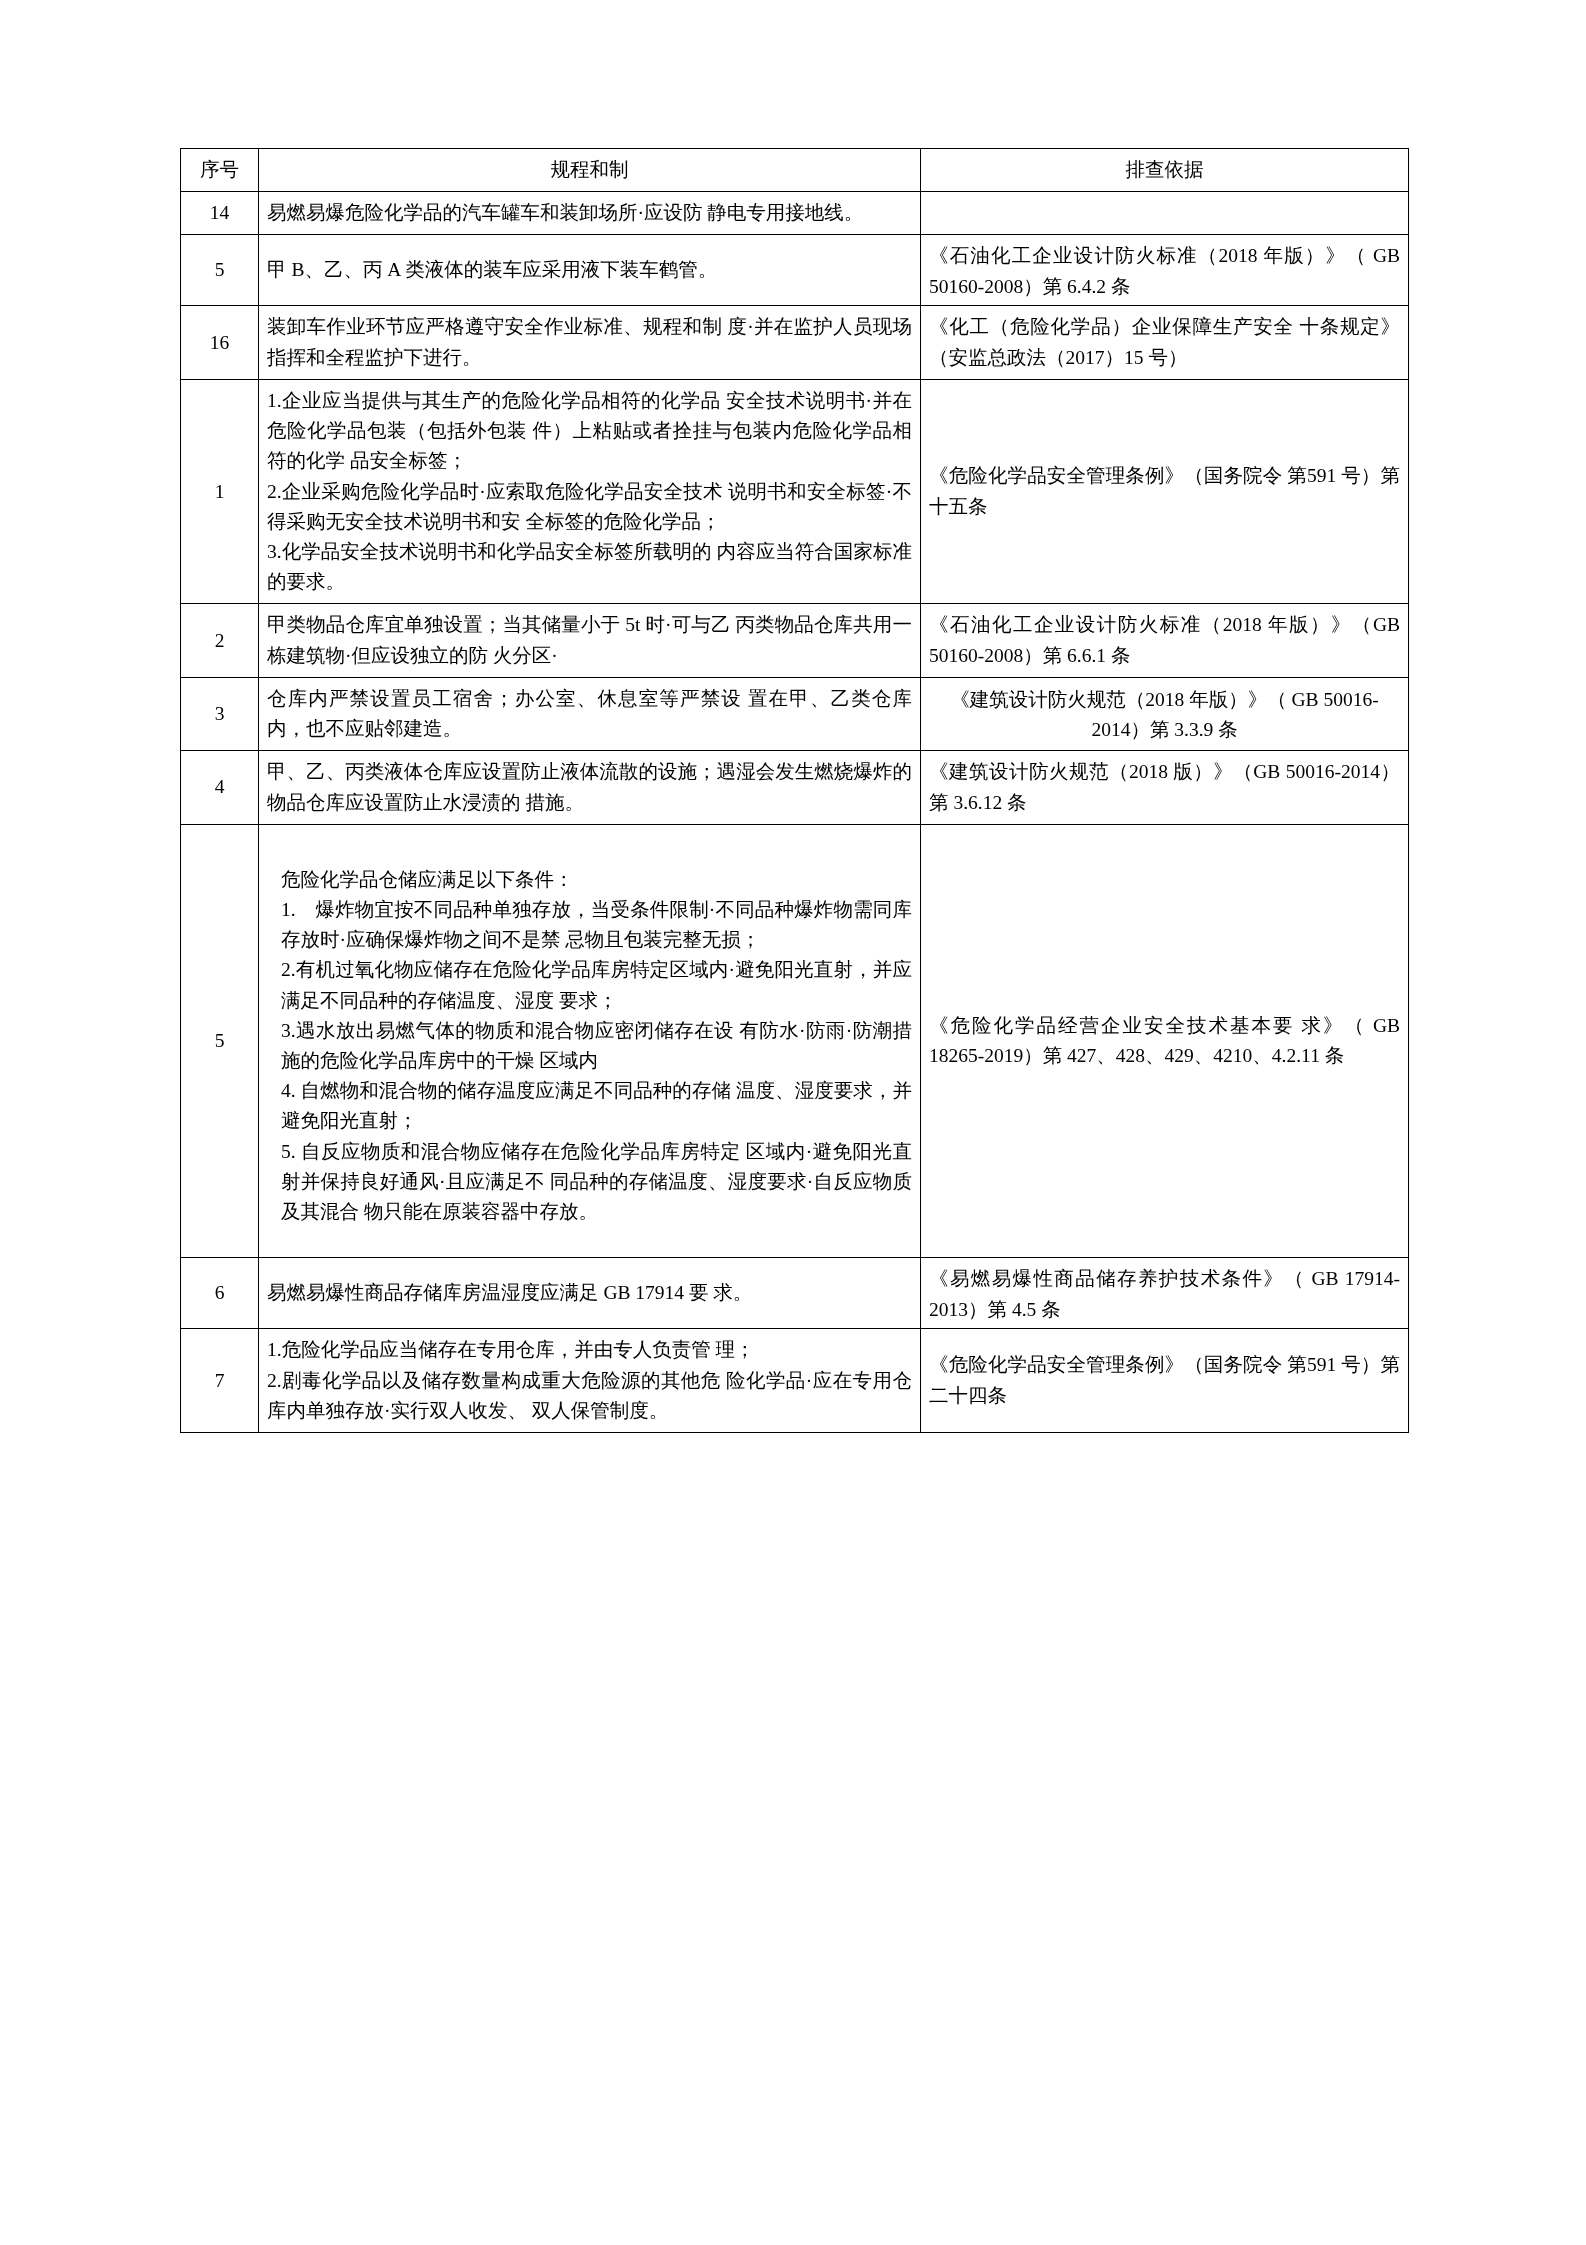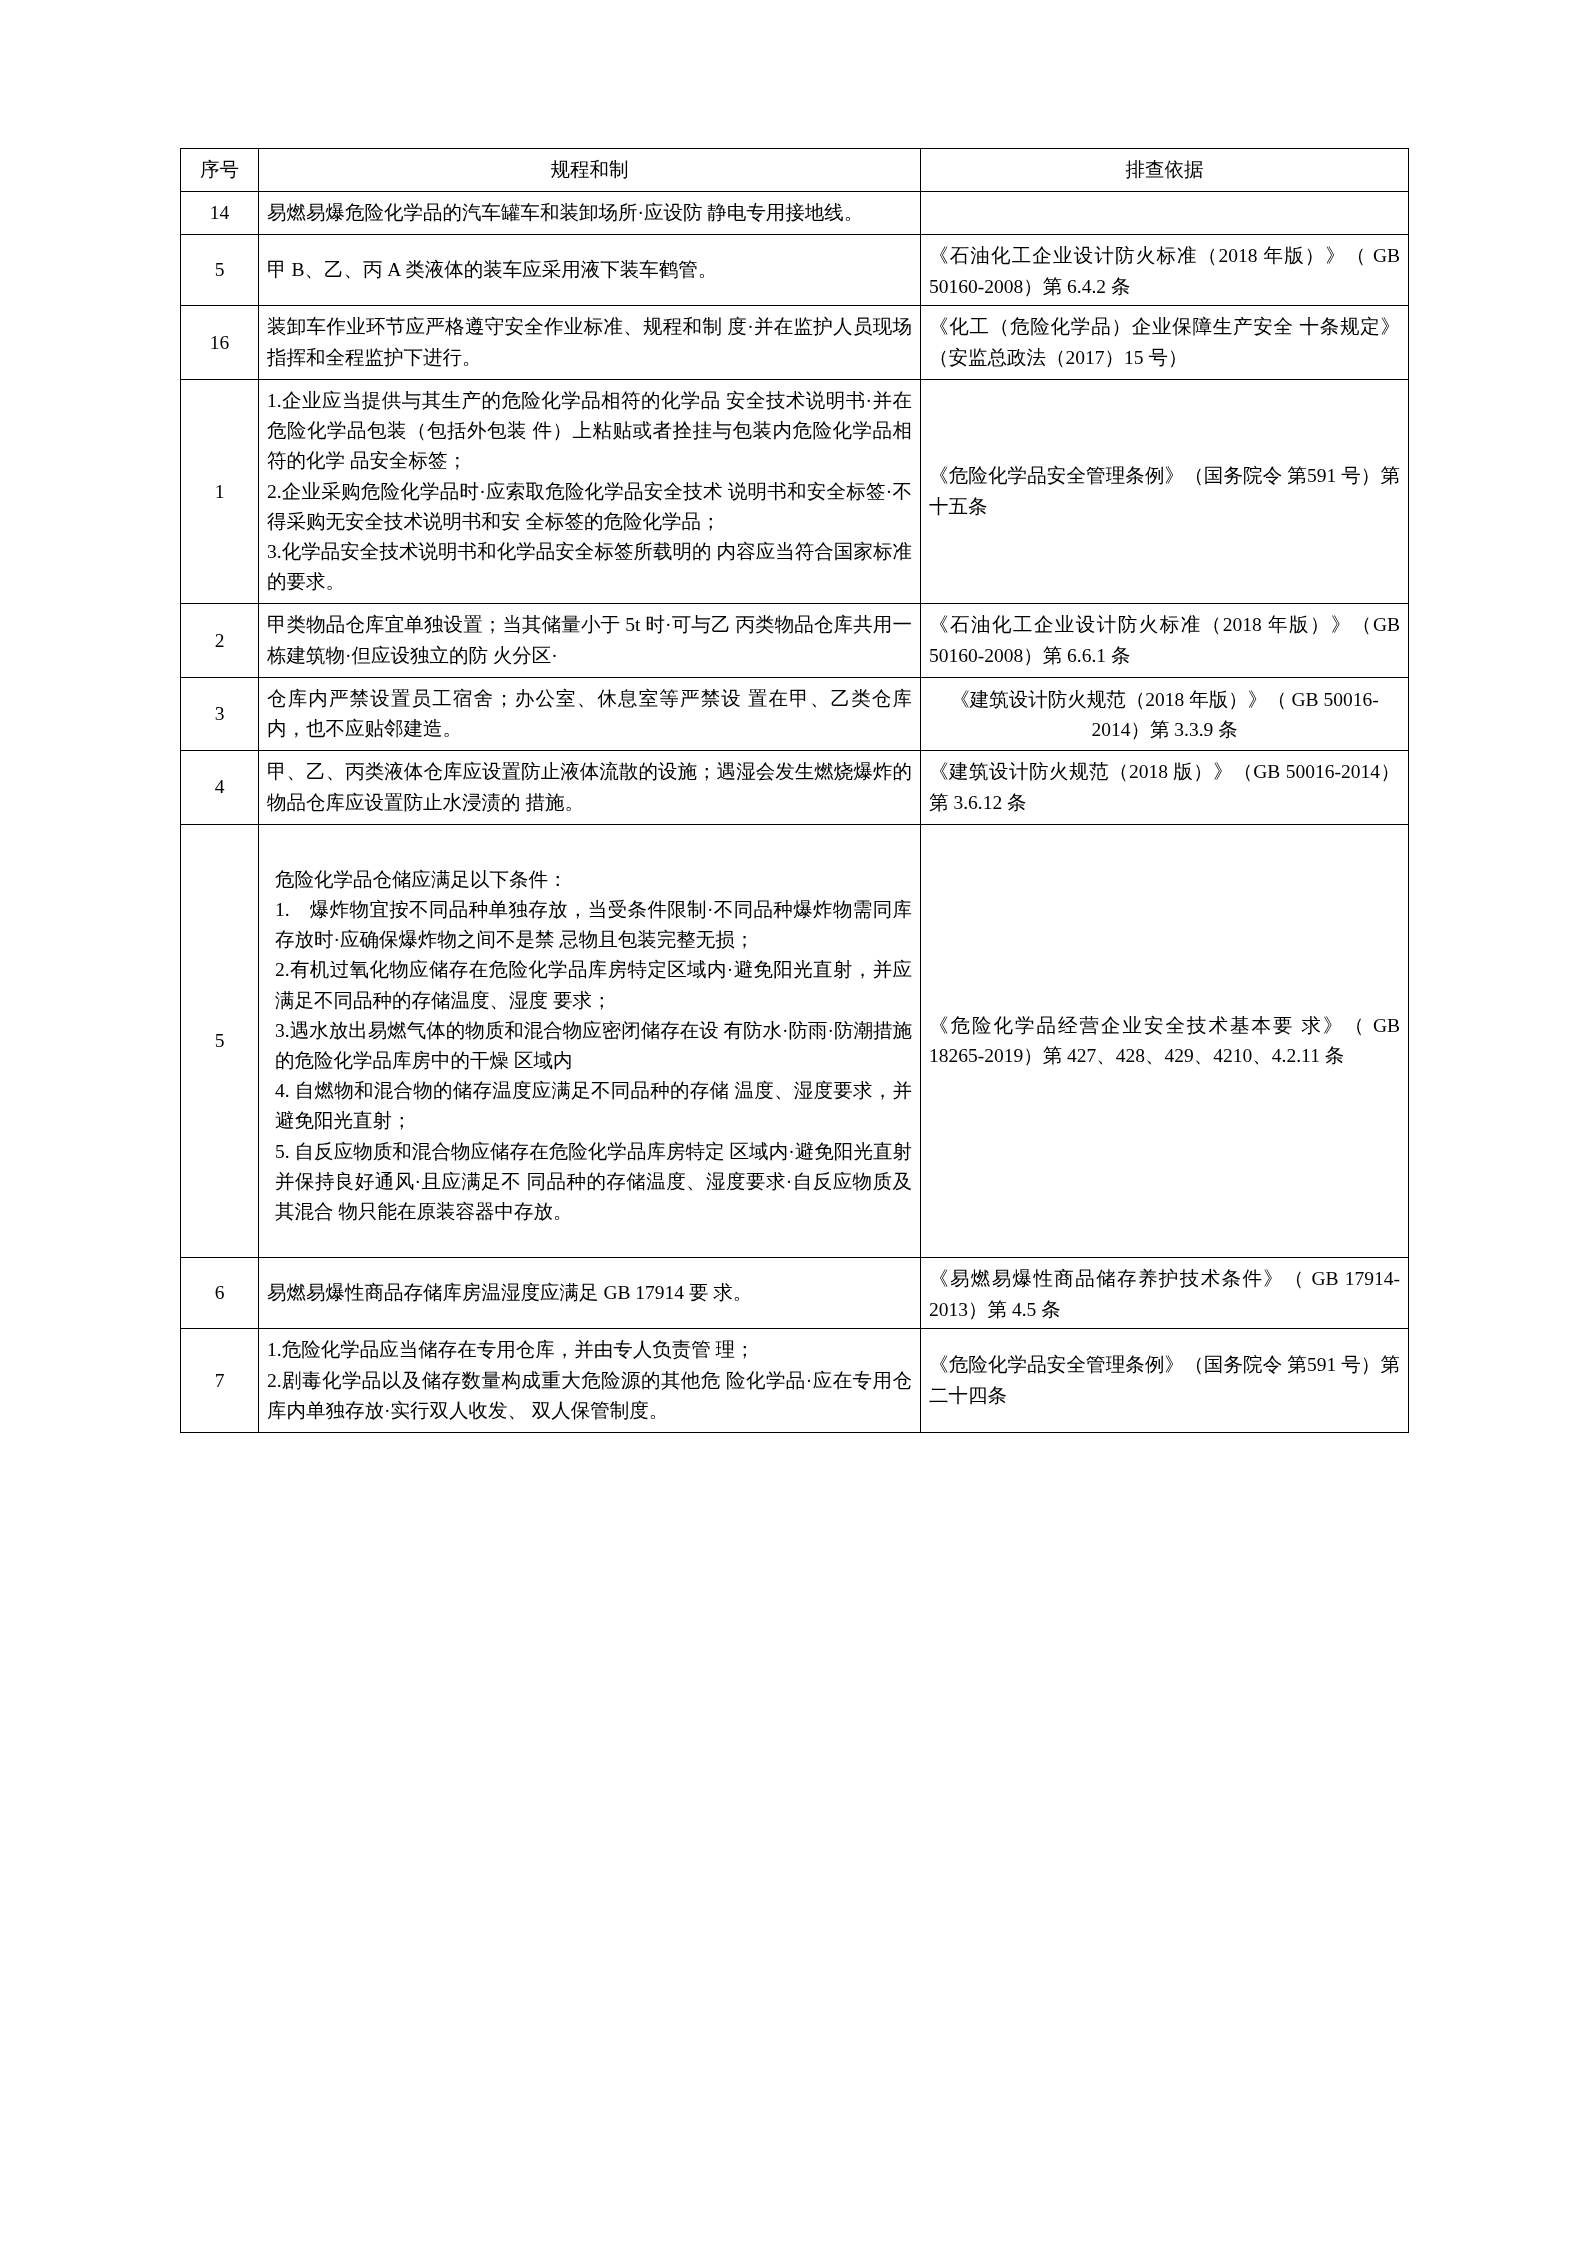--- a/index.html
+++ b/index.html
@@ -140,21 +140,21 @@
       </tr>
 
       <tr>
         <td class="no-cell">4</td>
         <td class="content-cell">甲、乙、丙类液体仓库应设置防止液体流散的设施；遇湿会发生燃烧爆炸的物品仓库应设置防止水浸渍的 措施。</td>
         <td class="basis-cell mid">《建筑设计防火规范（2018 版）》（GB 50016-2014）第 3.6.12 条</td>
       </tr>
 
       <tr>
         <td class="no-cell">5</td>
-        <td class="content-cell" style="white-space: pre-line; padding: 40px 8px 30px 16px;">危险化学品仓储应满足以下条件：
+        <td class="content-cell" style="white-space: pre-line; padding: 40px 8px 30px 22px;">危险化学品仓储应满足以下条件：
 1.　爆炸物宜按不同品种单独存放，当受条件限制·不同品种爆炸物需同库存放时·应确保爆炸物之间不是禁 忌物且包装完整无损；
 2.有机过氧化物应储存在危险化学品库房特定区域内·避免阳光直射，并应满足不同品种的存储温度、湿度 要求；
 3.遇水放出易燃气体的物质和混合物应密闭储存在设 有防水·防雨·防潮措施的危险化学品库房中的干燥 区域内
 4. 自燃物和混合物的储存温度应满足不同品种的存储 温度、湿度要求，并避免阳光直射；
 5. 自反应物质和混合物应储存在危险化学品库房特定 区域内·避免阳光直射并保持良好通风·且应满足不 同品种的存储温度、湿度要求·自反应物质及其混合 物只能在原装容器中存放。</td>
         <td class="basis-cell mid">《危险化学品经营企业安全技术基本要 求》（ GB 18265-2019）第 427、428、429、4210、4.2.11 条</td>
       </tr>
 
       <tr>
         <td class="no-cell">6</td>

